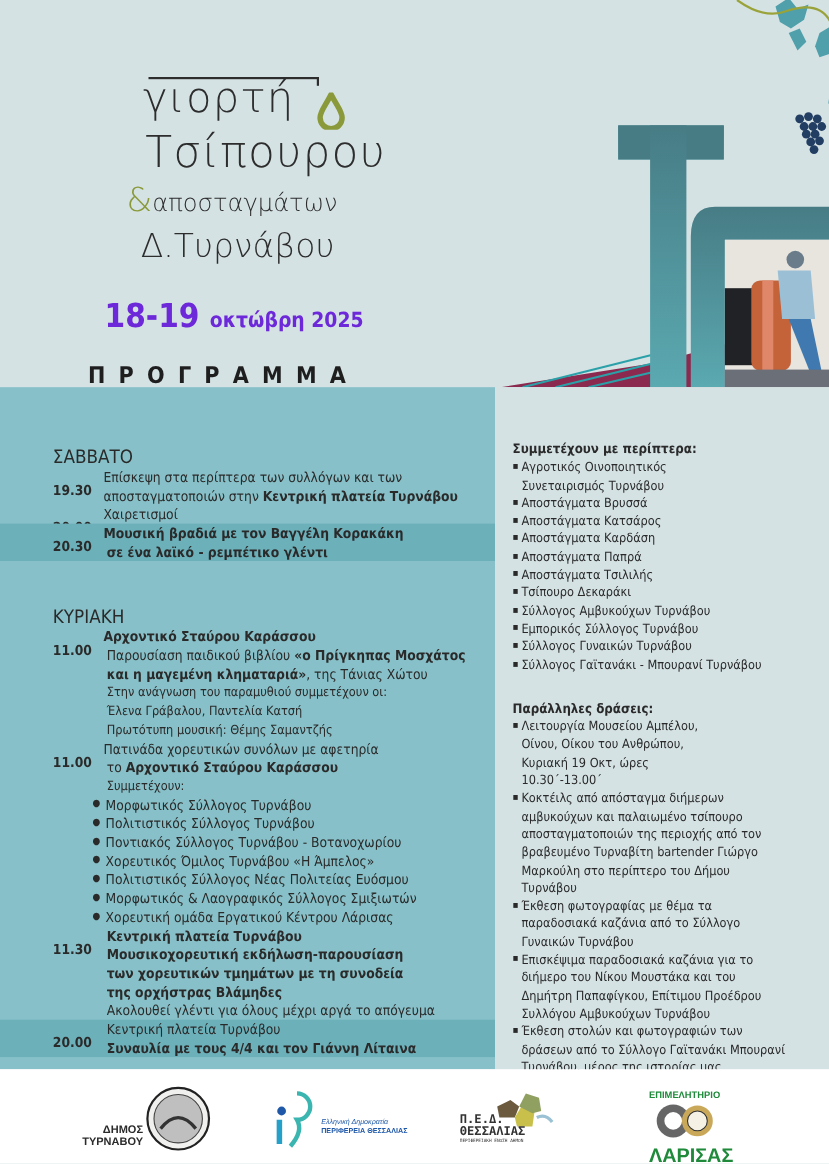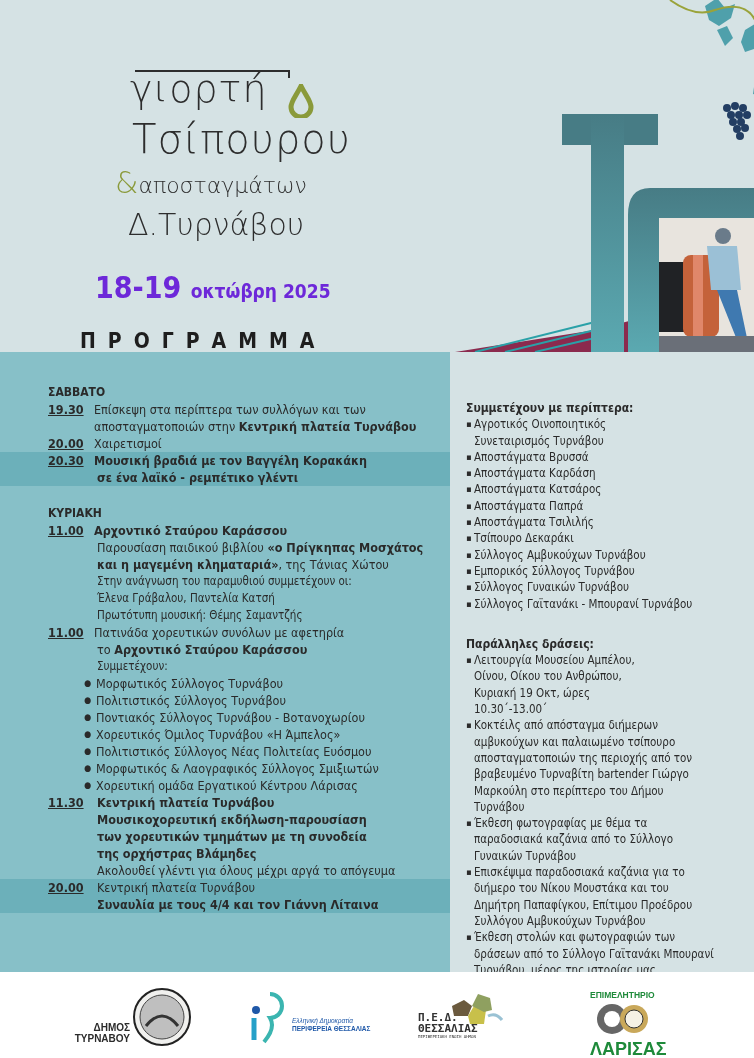--- a/index.html
+++ b/index.html
@@ -14,23 +14,23 @@
   .logo-l3 { position:absolute; left:15px; top:110px; font-size:22px; line-height:26px; }
   .logo-l3 .amp { color:#8a9a3a; font-size:30px; }
   .logo-l4 { position:absolute; left:28px; top:148px; font-size:30px; line-height:34px; }
   .dates { position:absolute; left:95px; top:270px; font-size:30px; font-weight:700; color:#6d28d9; }
   .dates .small { font-size:19px; }
   .programma { position:absolute; left:80px; top:329px; font-size:21px; font-weight:bold; letter-spacing:12px; color:#1e1e1e; font-family:"DejaVu Sans Condensed","DejaVu Sans",sans-serif; }
   .art { position:absolute; left:455px; top:0; width:299px; height:352px; }
   .left-panel { position:absolute; left:0; top:352px; width:450px; height:620px; background:#87c0c8; }
   .right-panel { position:absolute; left:450px; top:352px; width:304px; height:620px; background:#d5e2e4; }
   .sched { position:absolute; left:48px; top:384px; width:400px; font-size:12.5px; line-height:17px; color:#2a2a2a; }
-  .day { font-weight:bold; font-size:12px; }
+  .day { font-weight:normal; font-size:17px;margin-top:24px; }
   .row { position:relative; padding-left:46px; }
-  .row .t { position:absolute; left:0; top:0; font-weight:bold;text-decoration:underline; }
+  .row .t { position:absolute; left:0; top:12px; font-weight:bold; }
   .hl { background:#6cb0ba; margin-left:-48px; padding-left:94px; width:356px; }
   .hl .t { left:48px; }
   .b { font-weight:bold; }
   .bul { padding-left:48px; position:relative; }
   .bul:before { content:"●"; position:absolute; left:36px; font-size:9px; }
   .bul-cont { padding-left:48px; }
   .side { position:absolute; left:466px; top:400px; width:285px; font-size:11.5px; line-height:16.3px; color:#2a2a2a; }
   .side h4 { margin:0; font-size:12px; font-weight:bold; }
   .side ul { list-style:none; margin:0; padding:0; }
   .side li { position:relative; padding-left:8px; }
@@ -168,22 +168,22 @@
     <div style="padding-left:3px">Κεντρική πλατεία Τυρνάβου</div>
     <div class="b" style="padding-left:3px">Συναυλία με τους 4/4 και τον Γιάννη Λίταινα</div>
   </div>
 </div>
 
 <div class="side">
   <h4>Συμμετέχουν με περίπτερα:</h4>
   <ul>
     <li style="width:150px">Αγροτικός Οινοποιητικός Συνεταιρισμός Τυρνάβου</li>
     <li>Αποστάγματα Βρυσσά</li>
+    <li>Αποστάγματα Κατσάρος</li>
     <li>Αποστάγματα Καρδάση</li>
-    <li>Αποστάγματα Κατσάρος</li>
     <li>Αποστάγματα Παπρά</li>
     <li>Αποστάγματα Τσιλιλής</li>
     <li>Τσίπουρο Δεκαράκι</li>
     <li>Σύλλογος Αμβυκούχων Τυρνάβου</li>
     <li>Εμπορικός Σύλλογος Τυρνάβου</li>
     <li>Σύλλογος Γυναικών Τυρνάβου</li>
     <li>Σύλλογος Γαϊτανάκι - Μπουρανί Τυρνάβου</li>
   </ul>
   <div style="height:24px"></div>
   <h4>Παράλληλες δράσεις:</h4>

